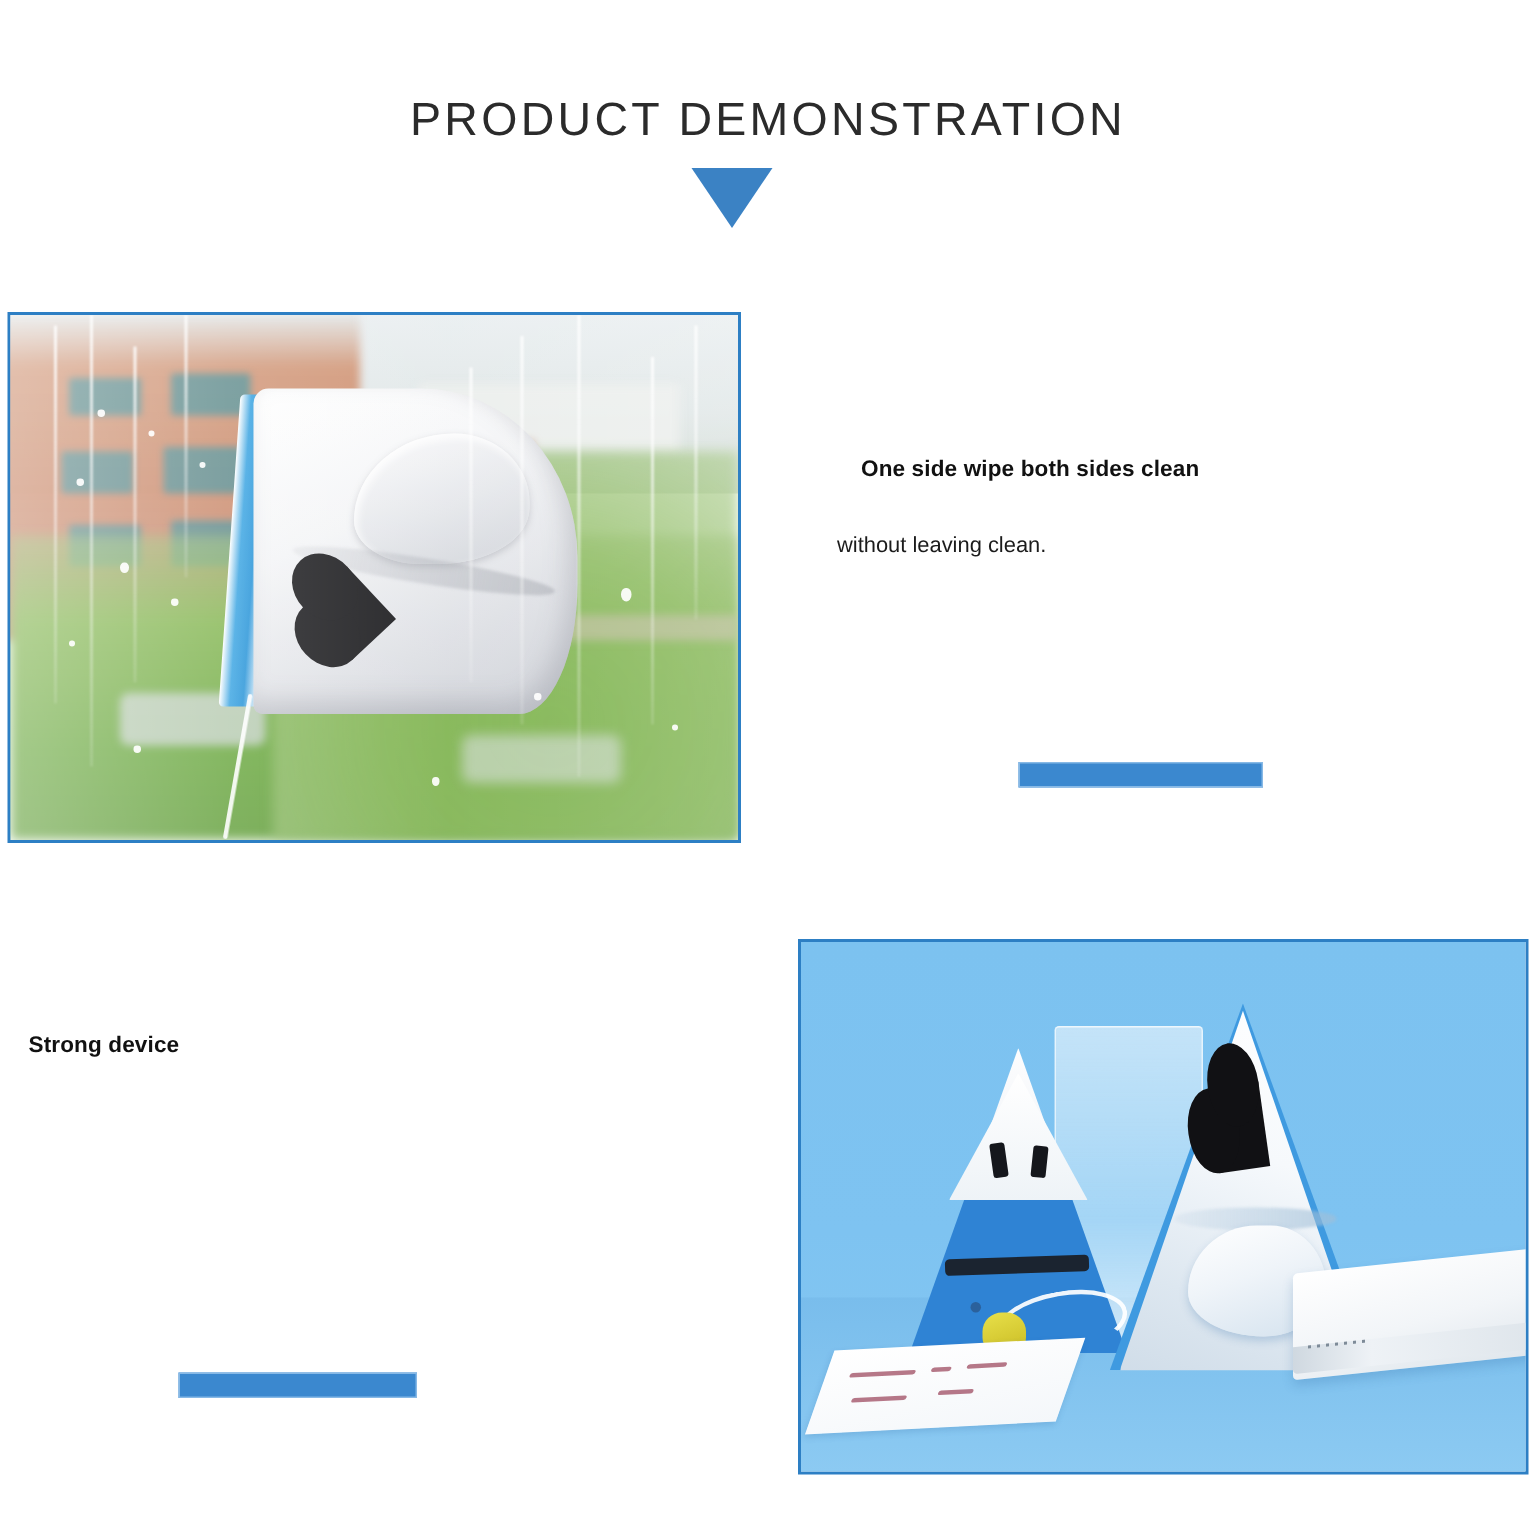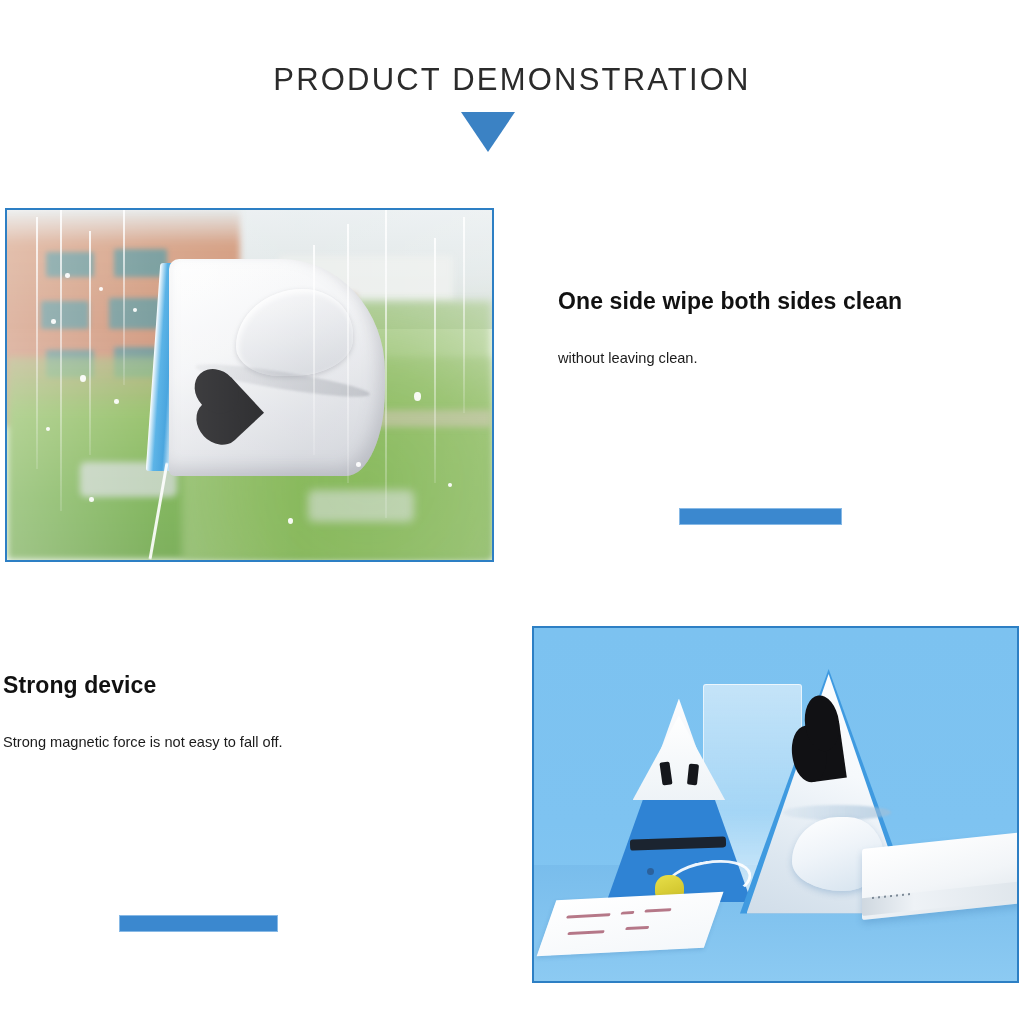--- a/index.html
+++ b/index.html
@@ -288,24 +288,24 @@
     border-bottom-color: transparent;
     transform: rotate(-10deg);
   }
 
   
   .block { position: absolute; }
   .block-right { left: 558px; top: 288px; width: 455px; }
   .block-left  { left: 3px;  top: 672px; width: 470px; }
 
   .block h2 {
-    margin: 0;
+    margin: 16px;
     font-family: "Liberation Sans", sans-serif;
     font-weight: bold;
-    font-size: 23px;
+    font-size: 15px;
     color: #111111;
     letter-spacing: .1px;
   }
   .block .body {
     margin-top: 26px;
     font-size: 14.6px;
     line-height: 35px;
     color: #1b1b1b;
   }
   .block .body p { margin: 0; }
@@ -382,21 +382,20 @@
   <h2>One side wipe both sides clean</h2>
   <div class="body">
     <p>without leaving clean.</p>
   </div>
 </div>
 <div class="accent-bar bar-right"></div>
 
 <div class="block block-left">
   <h2>Strong device</h2>
   <div class="body">
-    <p>Strong magnetic force is not easy to fall off.</p>
   </div>
 </div>
 <div class="accent-bar bar-left"></div>
 
 <div class="photo photo-2">
   <div class="scene">
     <div class="p2-bg"></div>
     <div class="p2-table"></div>
 
     <div class="p2-glass"></div>

